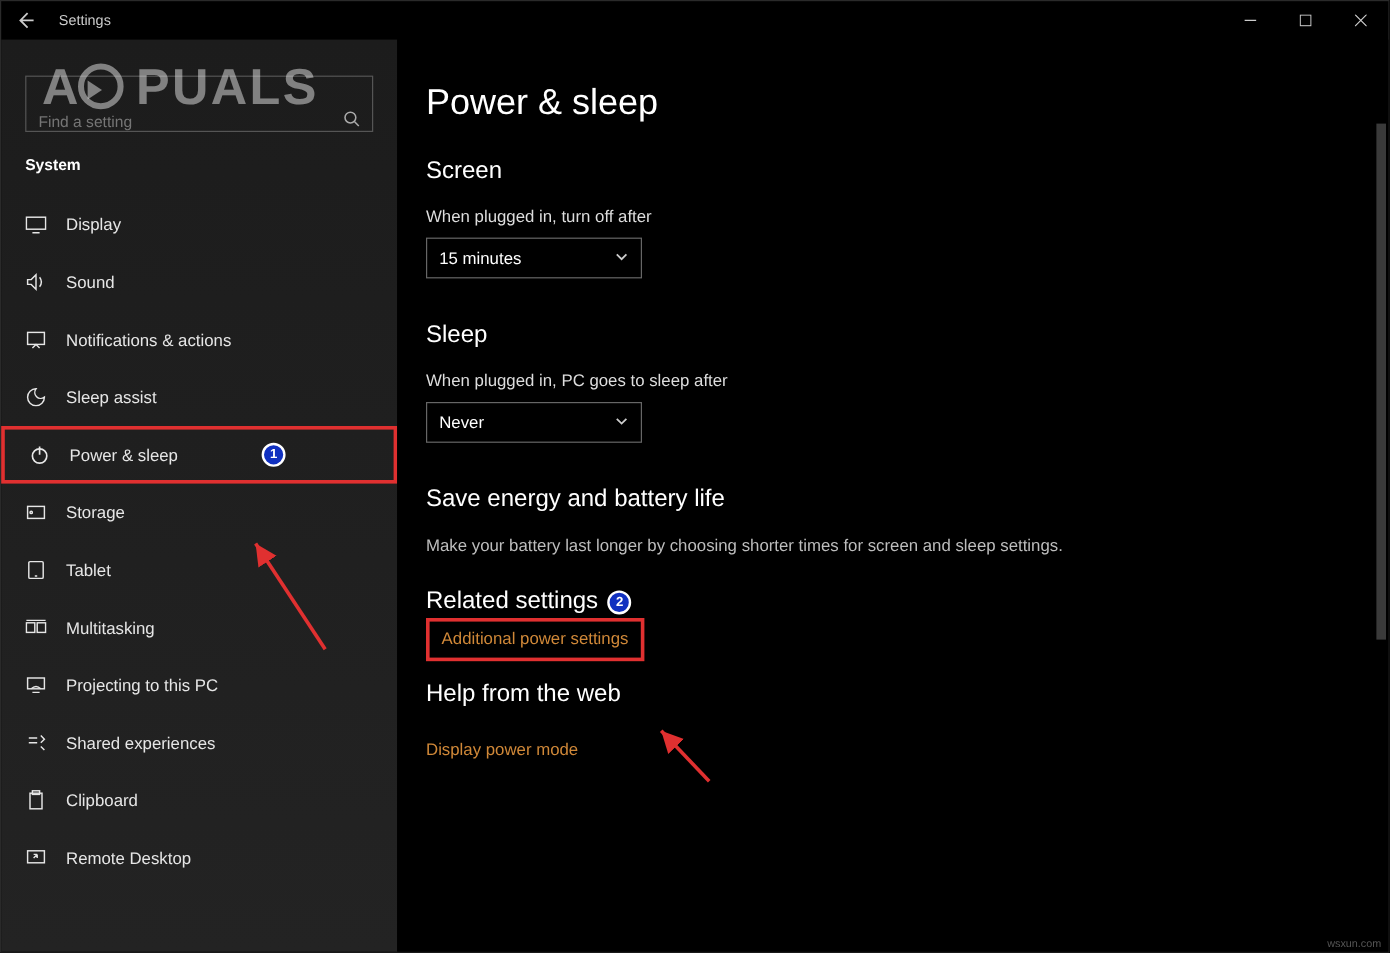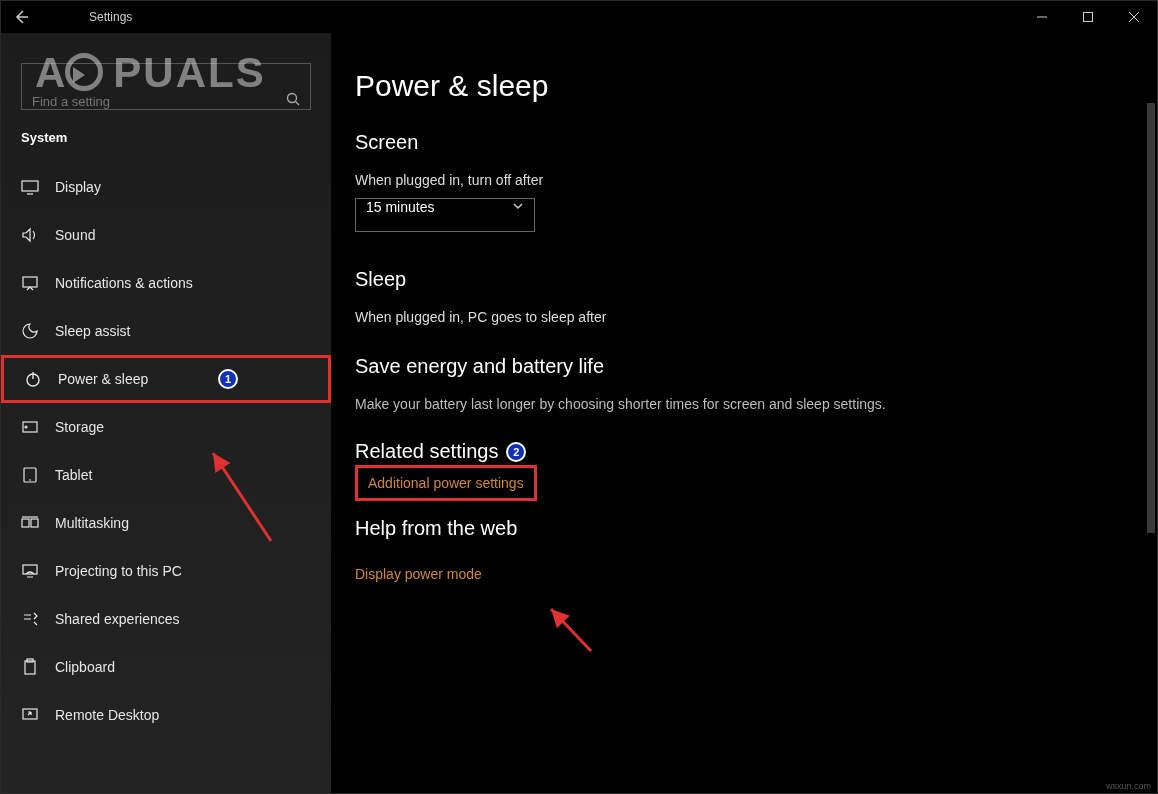--- a/index.html
+++ b/index.html
@@ -1,20 +1,20 @@
 <!DOCTYPE html>
 <html><head>
 <meta charset="utf-8">
 <style>
   * { box-sizing: border-box; margin: 0; padding: 0; font-family: "Segoe UI", Arial, sans-serif; }
   html, body { width: 1158px; height: 794px; overflow: hidden; background:#000; }
   .window { position:relative; width:1158px; height:794px; background:#000; color:#fff; display:flex; flex-direction:column; border:1px solid #2a2a2a; }
   
   .titlebar { height:32px; display:flex; align-items:center; justify-content:space-between; padding-left:48px; }
-  .titlebar .title { font-size:12px; color:#ccc;margin-left:40px; }
+  .titlebar .title { font-size:12px; color:#ccc; }
   .win-controls { display:flex; height:32px; }
   .win-controls .btn { width:46px; height:32px; display:flex; align-items:center; justify-content:center; color:#ccc; }
   .win-controls .btn svg { width:10px; height:10px; stroke:#ccc; fill:none; stroke-width:1; }
   
   .back { position:absolute; top:6px; left:10px; width:20px; height:20px; display:flex; align-items:center; justify-content:center; color:#ccc; }
   .back svg { width:16px; height:16px; stroke:#ccc; fill:none; stroke-width:1.5; }
   
   .body { flex:1; display:flex; min-height:0; }
   .sidebar { width:330px; background:linear-gradient(180deg,#1c1c1c 0%, #232323 100%); padding-top:30px; position:relative; }
   .sidebar .home { display:flex; align-items:center; gap:16px; padding:0 20px 24px 20px; color:#ddd; font-size:14px; }
@@ -24,21 +24,21 @@
   .search .sicon { color:#aaa; font-size:13px; }
   .category { padding:0 20px 18px 20px; font-size:13px; color:#fff; font-weight:600; }
   .nav { list-style:none; }
   .nav li { height:48px; display:flex; align-items:center; gap:16px; padding:0 20px; font-size:14px; color:#e6e6e6; position:relative; }
   .nav li .icon { width:18px; height:18px; display:flex; align-items:center; justify-content:center; color:#e6e6e6; }
   .nav li.highlight-box { border:3px solid #e03030; }
   .content { flex:1; background:#000; padding:36px 0 0 24px; overflow:hidden; position:relative; }
   .content h1 { font-size:30px; font-weight:400; margin-bottom:28px; }
   .content h2 { font-size:20px; font-weight:400; margin:12px 0 18px 0; color:#fff; }
   .content .label { font-size:14px; color:#ddd; margin-bottom:10px; }
-  .select { width:180px; height:34px; border:1px solid #666; display:flex; align-items:flex-start; justify-content:space-between; padding:0 10px; font-size:14px; color:#fff; margin-bottom:36px; }
+  .select { width:180px; height:34px; border:1px solid #666; display:flex; align-items:center; justify-content:space-between; padding:0 10px; font-size:14px; color:#fff; margin-bottom:36px; }
   .chev { }
   .sub { font-size:14px; color:#bdbdbd; margin-top:6px; margin-bottom:28px; }
   .link { color:#d08838; font-size:14px; display:inline-block; }
   .link-box { border:3px solid #e03030; padding:6px 10px; display:inline-block; margin-top:2px; }
   .related-row { display:flex; align-items:center; gap:8px; margin-top:24px; }
   .scroll-thumb { position:absolute; right:2px; top:70px; width:8px; height:430px; background:#3a3a3a; border-radius:0; }
   
   .badge { width:20px; height:20px; border-radius:50%; background:#1030c0; border:2px solid #fff; color:#fff; font-size:11px; font-weight:700; display:inline-flex; align-items:center; justify-content:center; }
   
   .watermark { position:absolute; top:48px; left:34px; font-size:42px; font-weight:700; letter-spacing:2px; color:rgba(230,230,230,0.5); pointer-events:none; font-family:Arial,sans-serif; }
@@ -217,20 +217,26 @@
       <div class="label">When plugged in, turn off after</div>
       <div class="select">
         <span>15 minutes</span>
         <span class="chev"><svg width="12" height="12" viewBox="0 0 12 12" fill="none" stroke="#ccc" stroke-width="1.5">
               <path d="M2 4 L6 8 L10 4"></path>
             </svg></span>
       </div>
 
       <h2>Sleep</h2>
       <div class="label">When plugged in, PC goes to sleep after</div>
+      <div class="select">
+        <span>Never</span>
+        <span class="chev"><svg width="12" height="12" viewBox="0 0 12 12" fill="none" stroke="#ccc" stroke-width="1.5">
+              <path d="M2 4 L6 8 L10 4"></path>
+            </svg></span>
+      </div>
 
       <h2 style="margin-top:30px;">Save energy and battery life</h2>
       <div class="sub">Make your battery last longer by choosing shorter times for screen and sleep settings.</div>
 
       <div class="related-row">
         <h2 style="margin:0;">Related settings</h2>
         <span class="badge">2</span>
       </div>
       <div class="link-box">
         <a class="link">Additional power settings</a>

